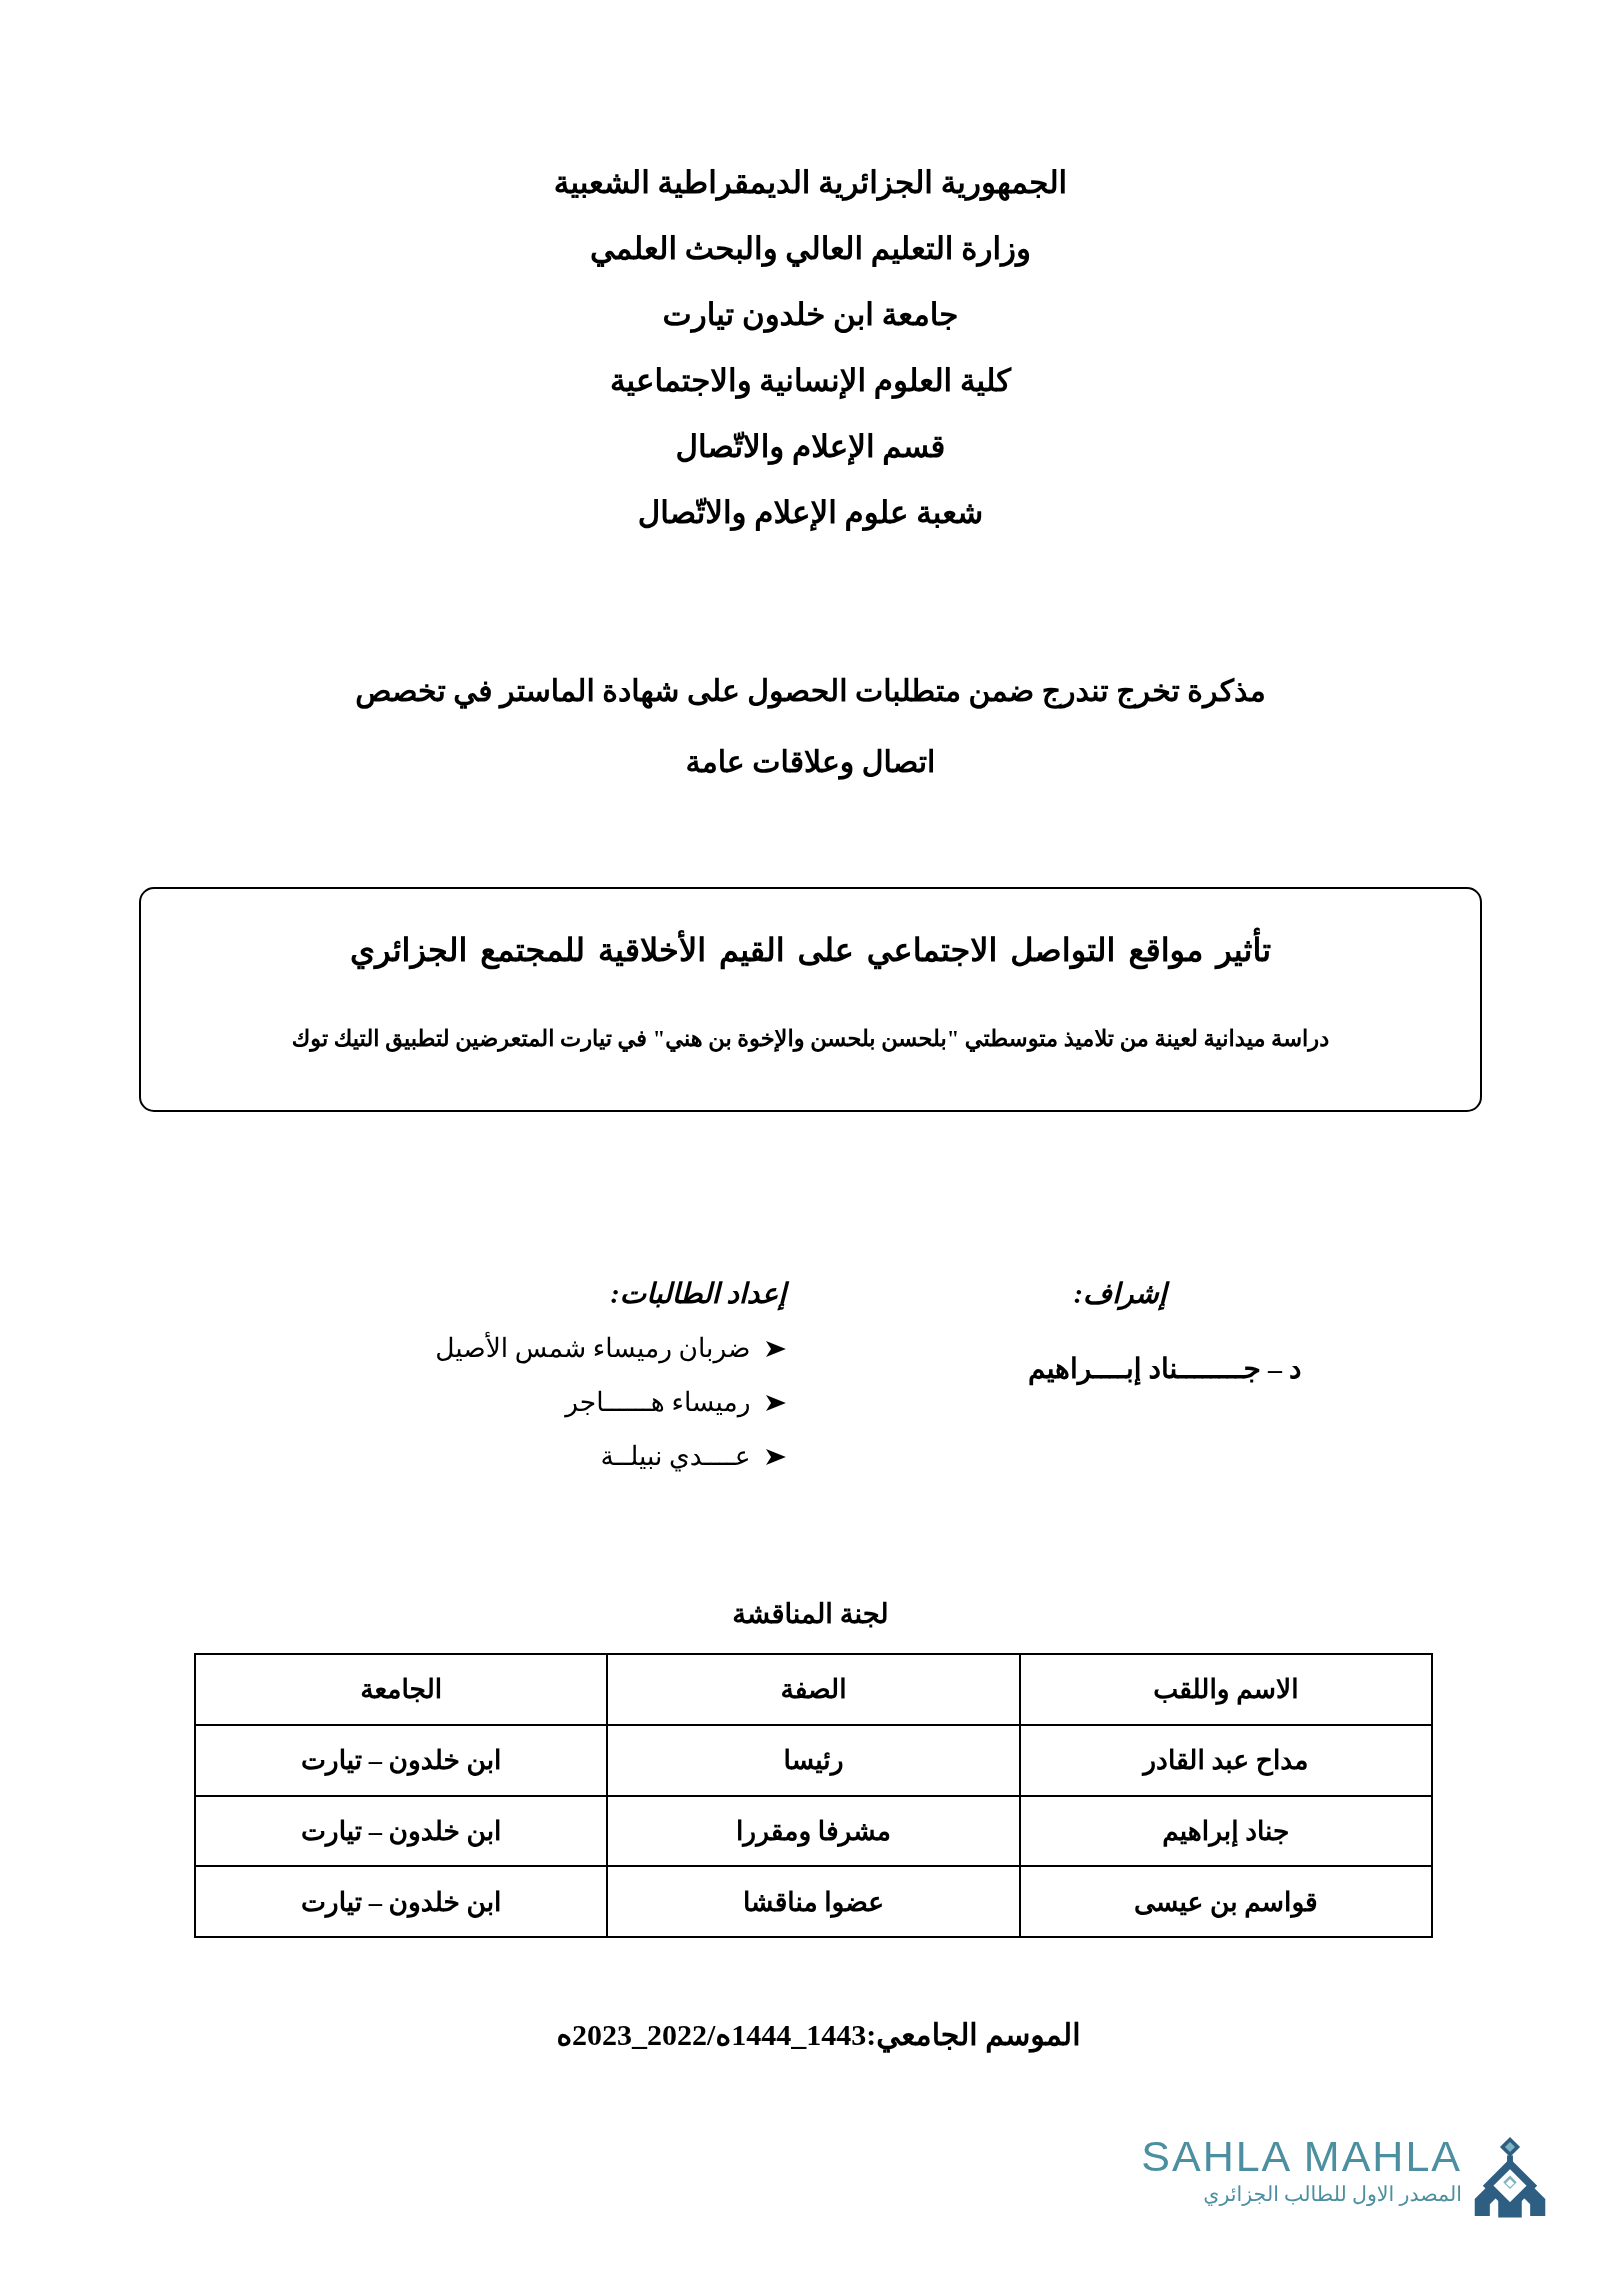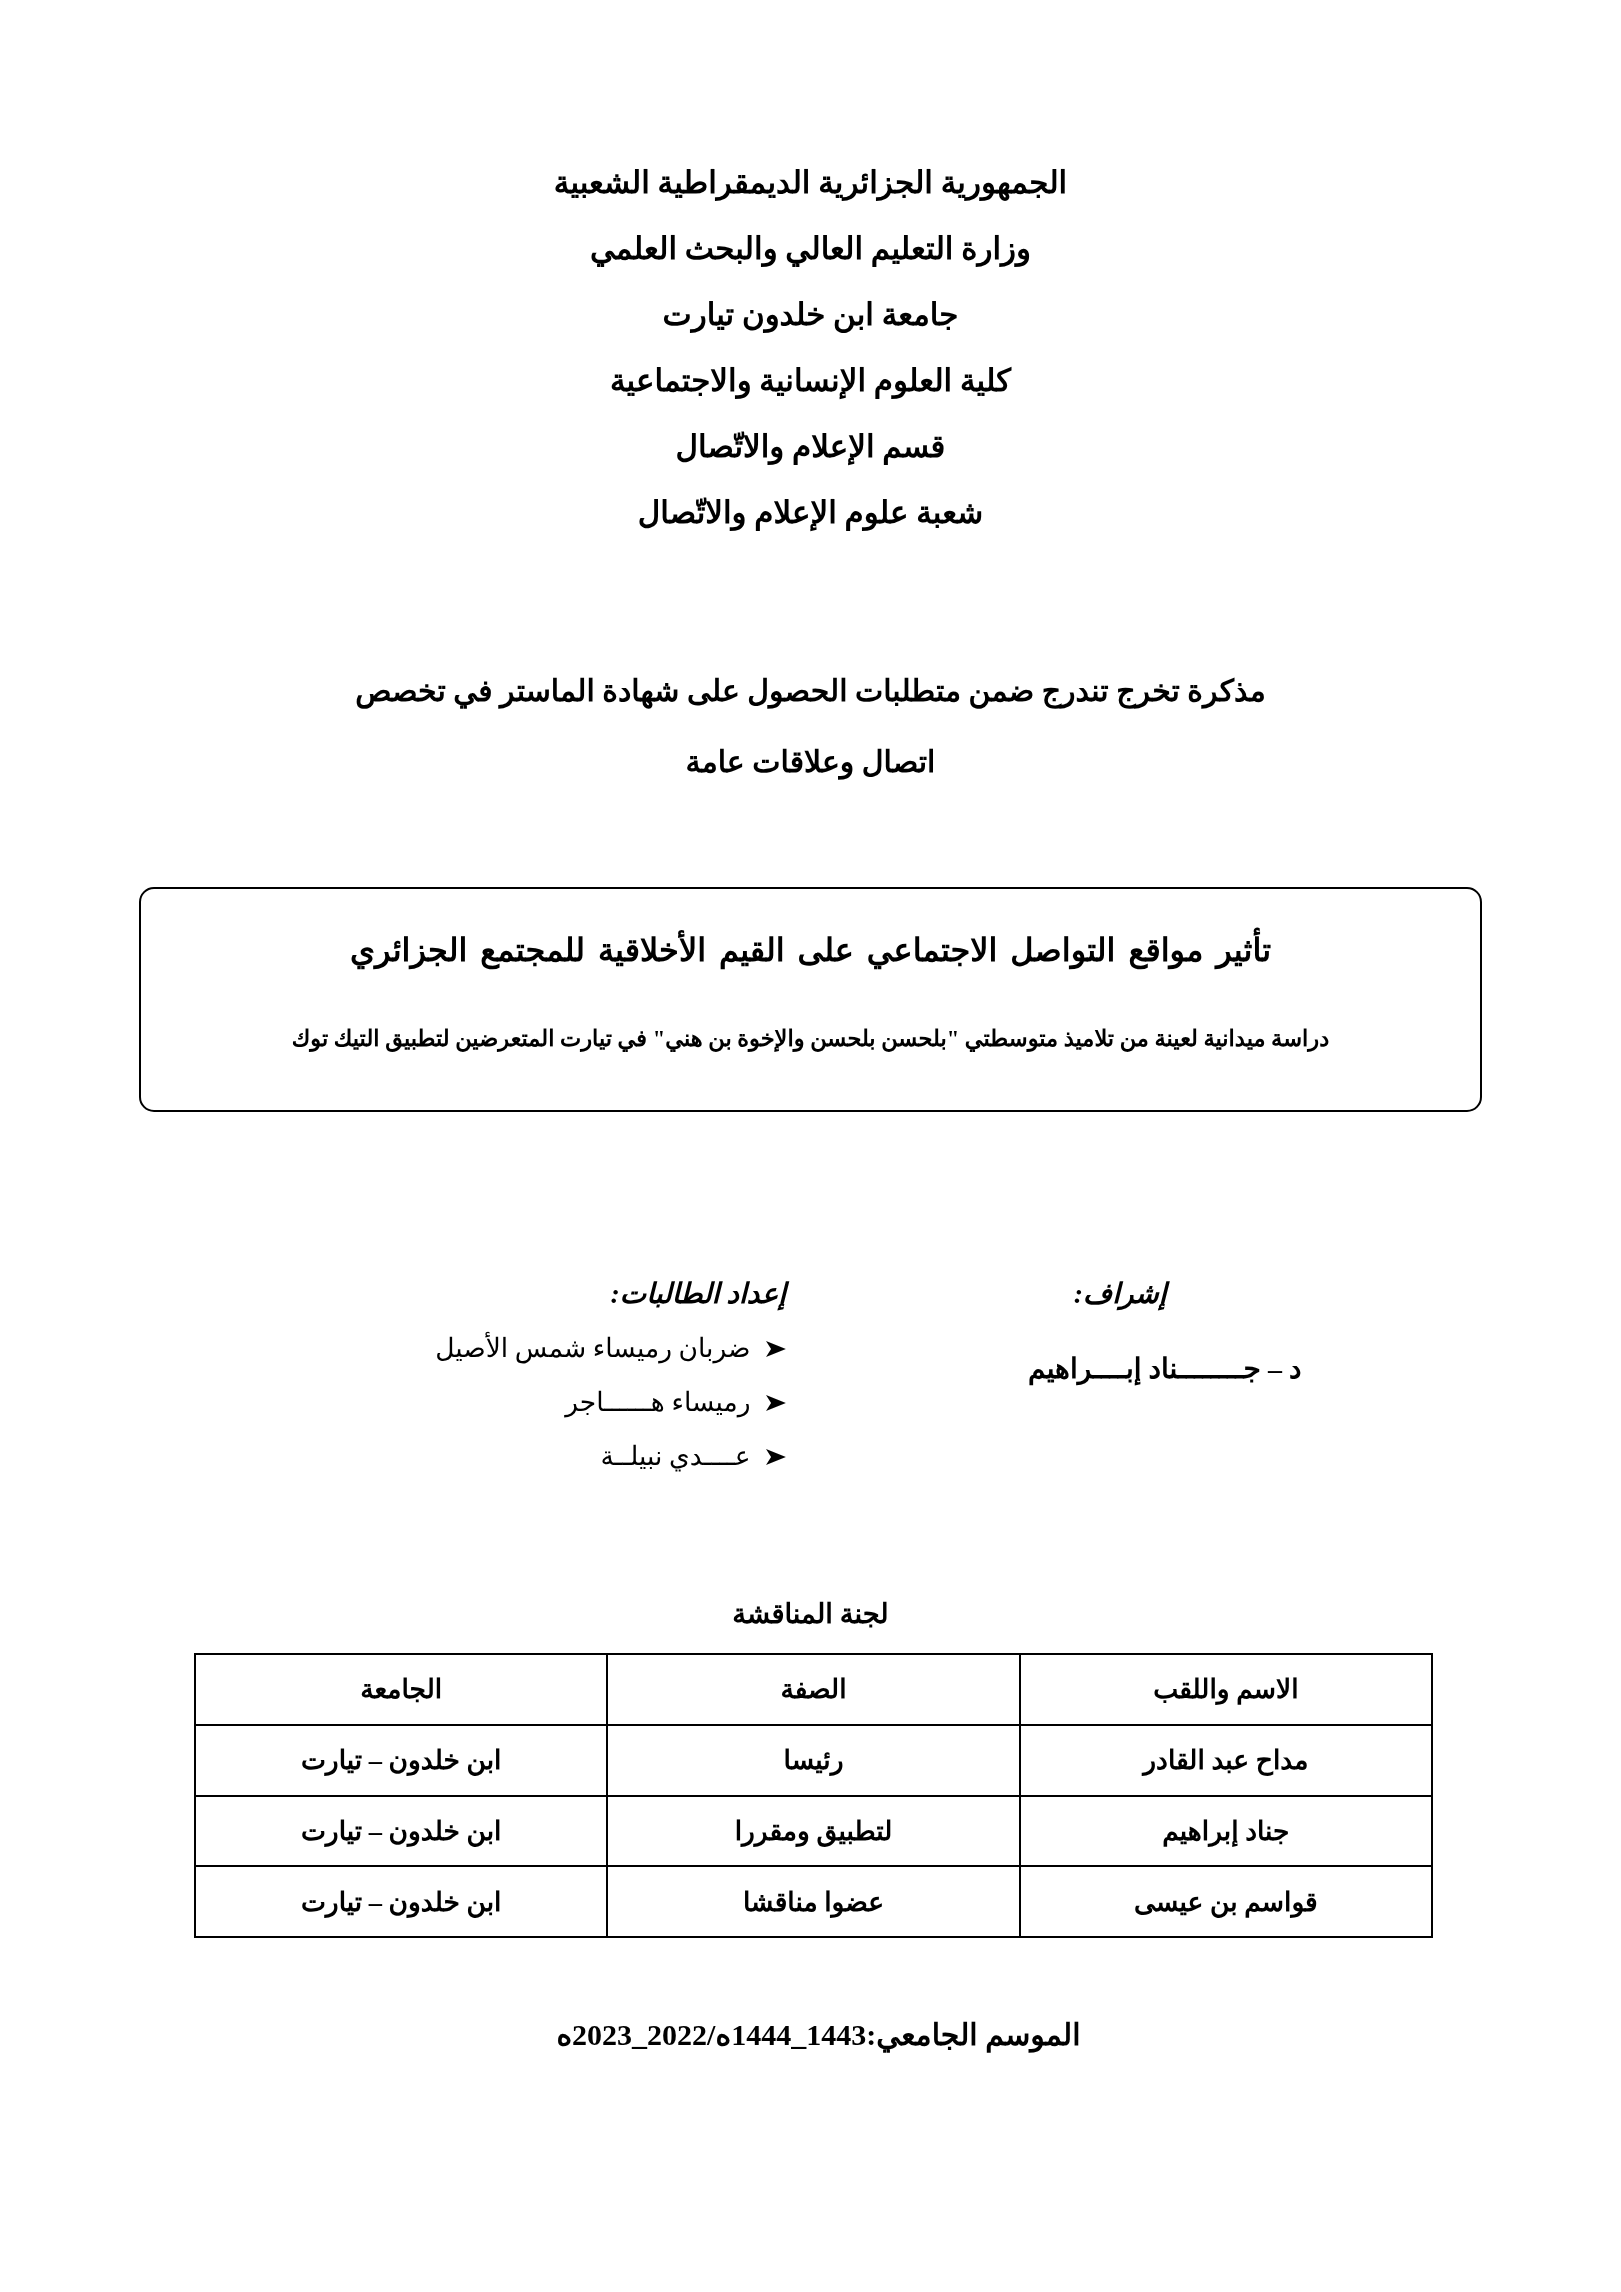--- a/index.html
+++ b/index.html
@@ -292,28 +292,51 @@
       </tr>
     </thead>
     <tbody>
       <tr>
         <td>مداح عبد القادر</td>
         <td>رئيسا</td>
         <td>ابن خلدون – تيارت</td>
       </tr>
       <tr>
         <td>جناد إبراهيم</td>
-        <td>لتطبيق ومقررا</td>
+        <td>مشرفا ومقررا</td>
         <td>ابن خلدون – تيارت</td>
       </tr>
       <tr>
         <td>قواسم بن عيسى</td>
         <td>عضوا مناقشا</td>
         <td>ابن خلدون – تيارت</td>
       </tr>
     </tbody>
   </table>
 
   <div class="season">الموسم الجامعي:1443_1444ه/2022_2023ه</div>
 
+  <div class="logo">
+    <div class="logo-text">
+      <div class="logo-title">SAHLA MAHLA</div>
+      <div class="logo-sub">المصدر الاول للطالب الجزائري</div>
+    </div>
+    <svg class="logo-mark" viewBox="0 0 100 116">
+      <g fill="#2e5f82">
+        <path d="M50 2 L62 14 L50 26 L38 14 Z"></path>
+        <rect x="46.5" y="24" width="7" height="16"></rect>
+        <path d="M50 34 L76 60 L50 86 L24 60 Z" fill="none" stroke="#2e5f82" stroke-width="9"></path>
+        <path d="M22 62 L8 76 L8 96 L26 96 L26 82 L36 72 Z"></path>
+        <path d="M78 62 L92 76 L92 96 L74 96 L74 82 L64 72 Z"></path>
+        <path d="M36 74 L50 88 L64 74 L64 98 L36 98 Z"></path>
+      </g>
+      <g fill="#7fb3bf">
+        <path d="M50 8 L56 14 L50 20 L44 14 Z"></path>
+        <path d="M50 48 L58 56 L50 64 L42 56 Z"></path>
+      </g>
+      <g fill="#ffffff">
+        <path d="M50 52 L55 57 L50 62 L45 57 Z"></path>
+      </g>
+    </svg>
+  </div>
 
 </div>
 
 
 </body></html>

